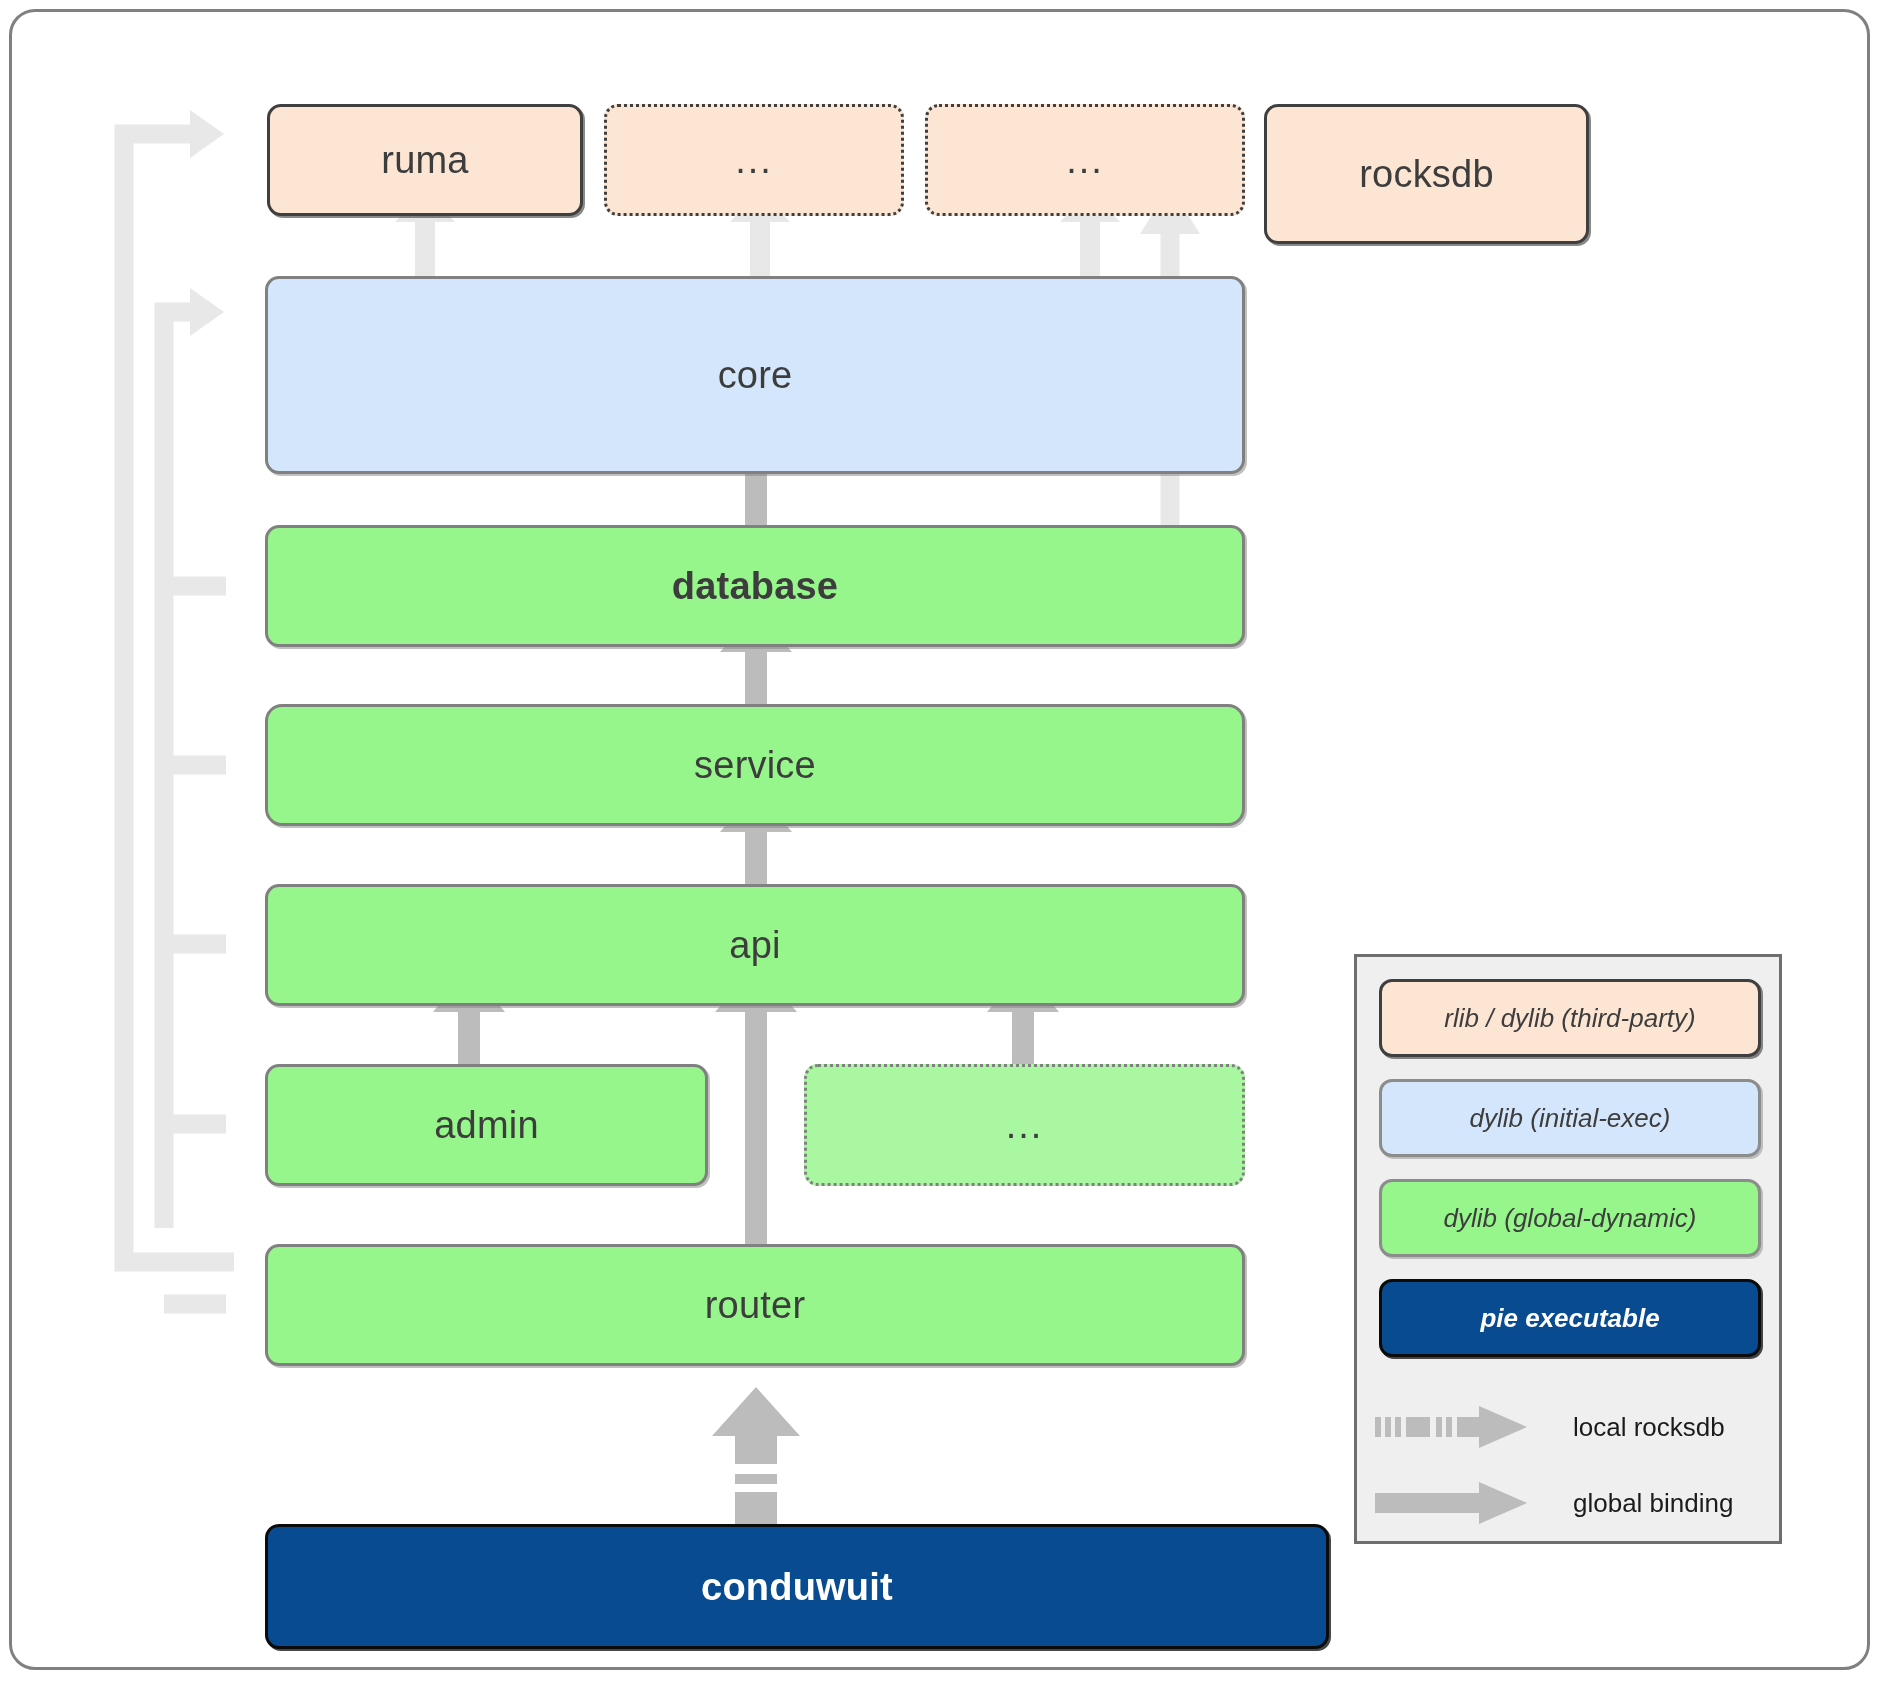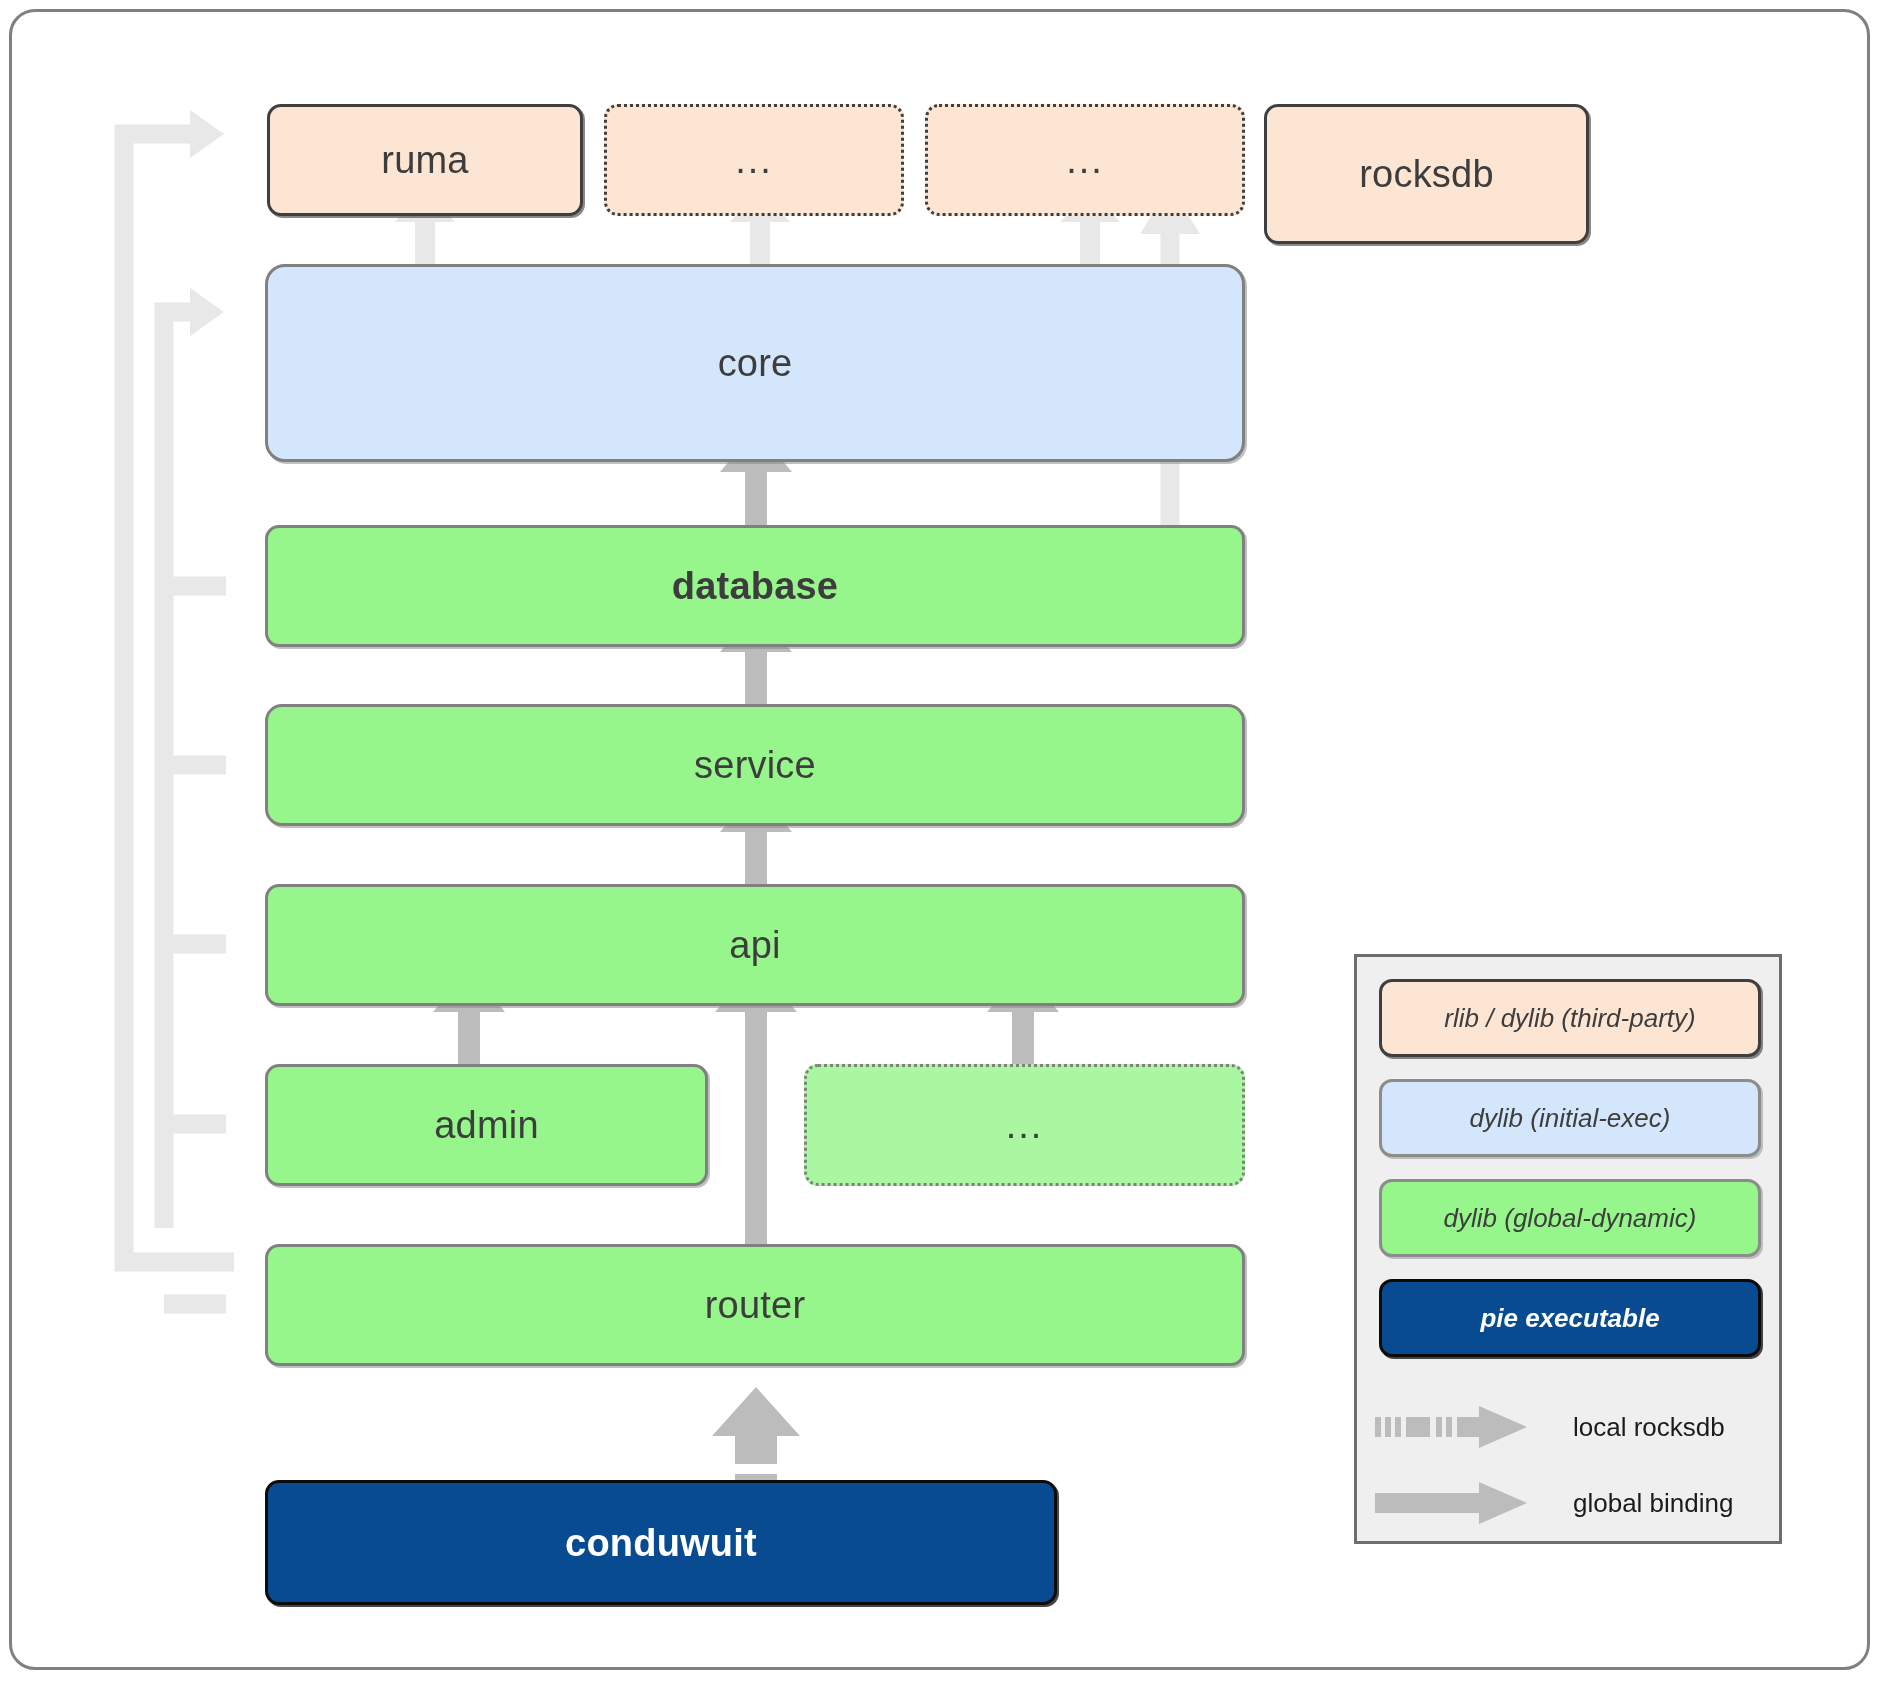--- a/index.html
+++ b/index.html
@@ -205,21 +205,21 @@
     </div>
 
     <div class="node n-orange-dotted" style="left:913px;top:92px;width:320px;height:112px;">
       <span class="lbl dots">...</span>
     </div>
 
     <div class="node n-orange" style="left:1252px;top:92px;width:325px;height:140px;">
       <span class="lbl">rocksdb</span>
     </div>
 
-    <div class="node n-blue" style="left:253px;top:252px;width:980px;height:198px;border-radius:20px;">
+    <div class="node n-blue" style="left:253px;top:264px;width:980px;height:198px;">
       <span class="lbl">core</span>
     </div>
 
     <div class="node n-green" style="left:253px;top:513px;width:980px;height:122px;font-weight:bold;">
       <span class="lbl">database</span>
     </div>
 
     <div class="node n-green" style="left:253px;top:692px;width:980px;height:122px;border-radius:17px;">
       <span class="lbl">service</span>
     </div>
@@ -233,21 +233,21 @@
     </div>
 
     <div class="node n-green-dotted" style="left:792px;top:1052px;width:441px;height:122px;">
       <span class="lbl dots">...</span>
     </div>
 
     <div class="node n-green" style="left:253px;top:1232px;width:980px;height:122px;">
       <span class="lbl">router</span>
     </div>
 
-    <div class="node n-navy" style="left:253px;top:1468px;width:792px;height:125px;">
+    <div class="node n-navy" style="left:253px;top:1512px;width:1064px;height:125px;">
       <span class="lbl">conduwuit</span>
     </div>
 
     <div id="legend">
 
       <div class="lg-box" style="top:22px;background:#fde5d4;border:3px solid #3f3f3f;box-shadow:2px 2px 0 rgba(40,40,40,.55);">
         <span>rlib / dylib (third-party)</span>
       </div>
 
       <div class="lg-box" style="top:122px;background:#d4e6fb;border:3px solid #8c8c8c;box-shadow:2px 2px 0 rgba(140,140,140,.5);">

